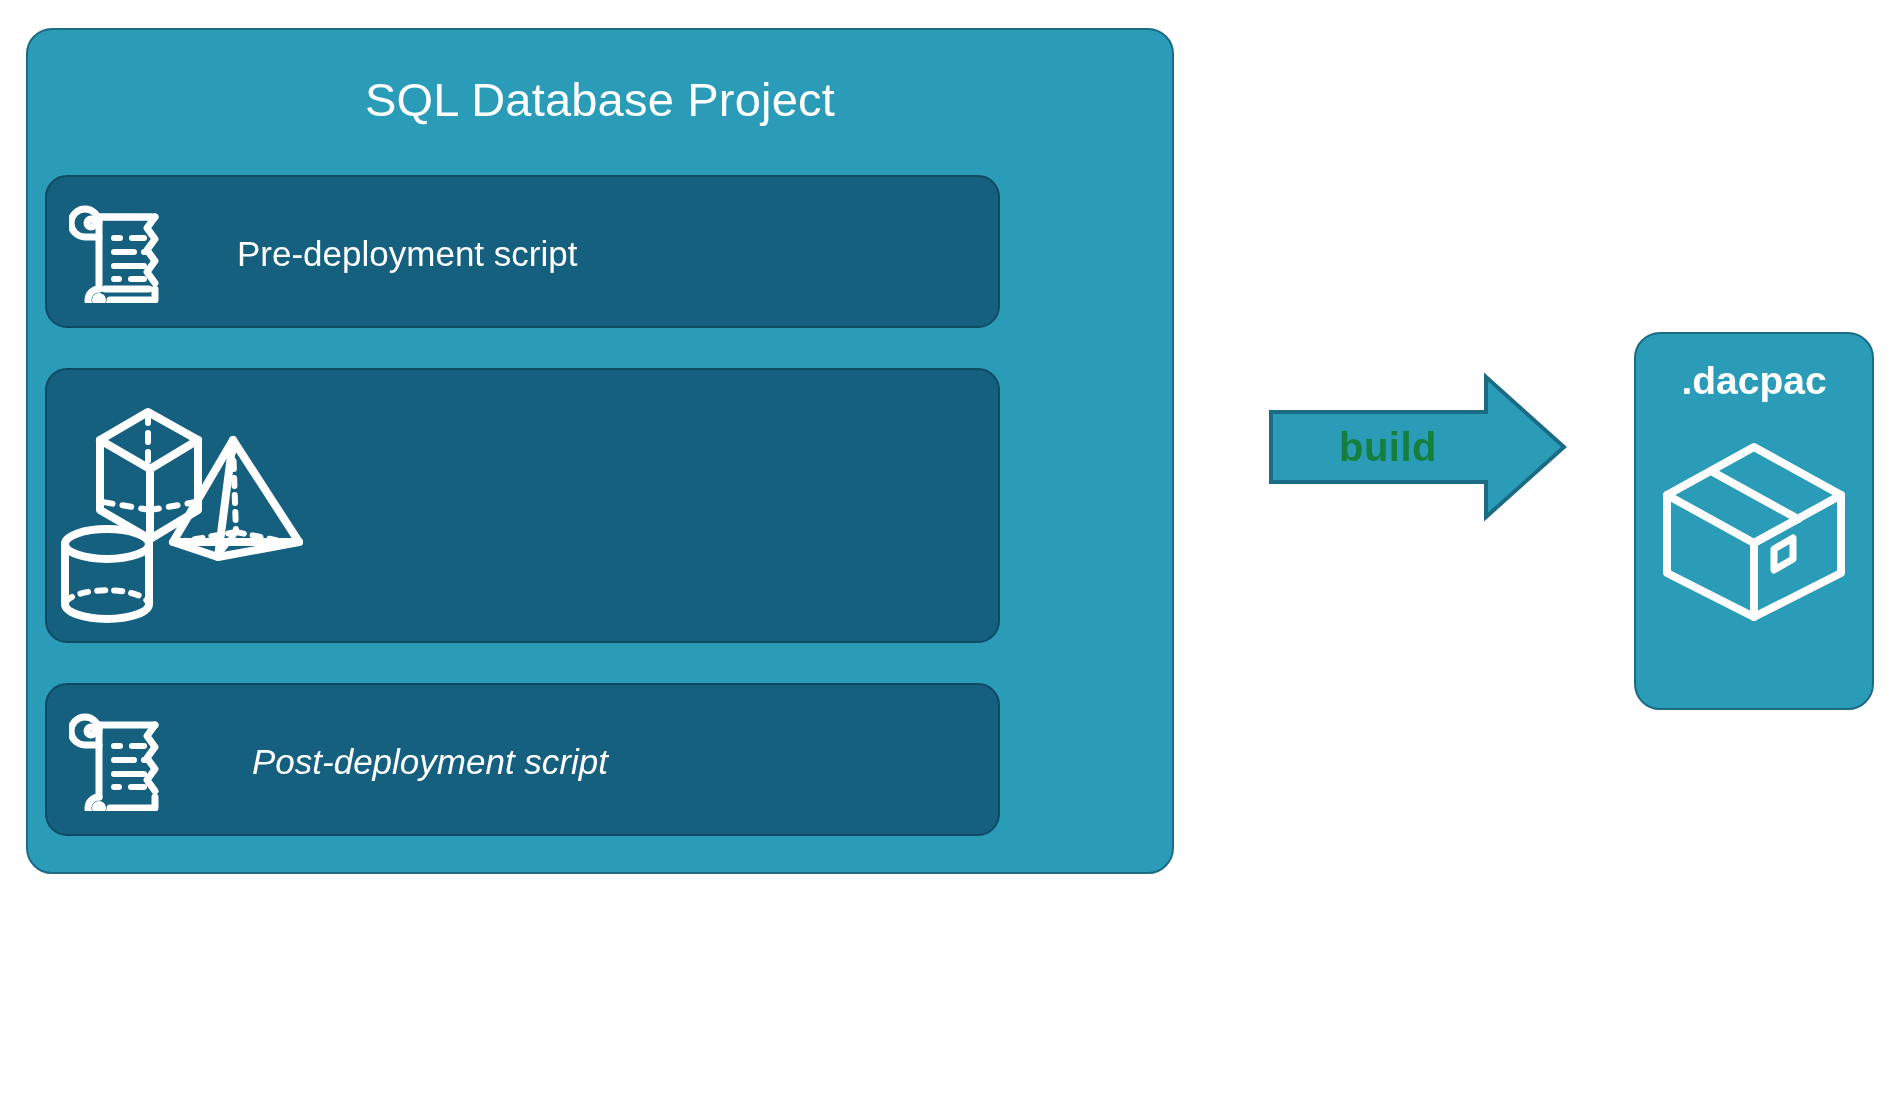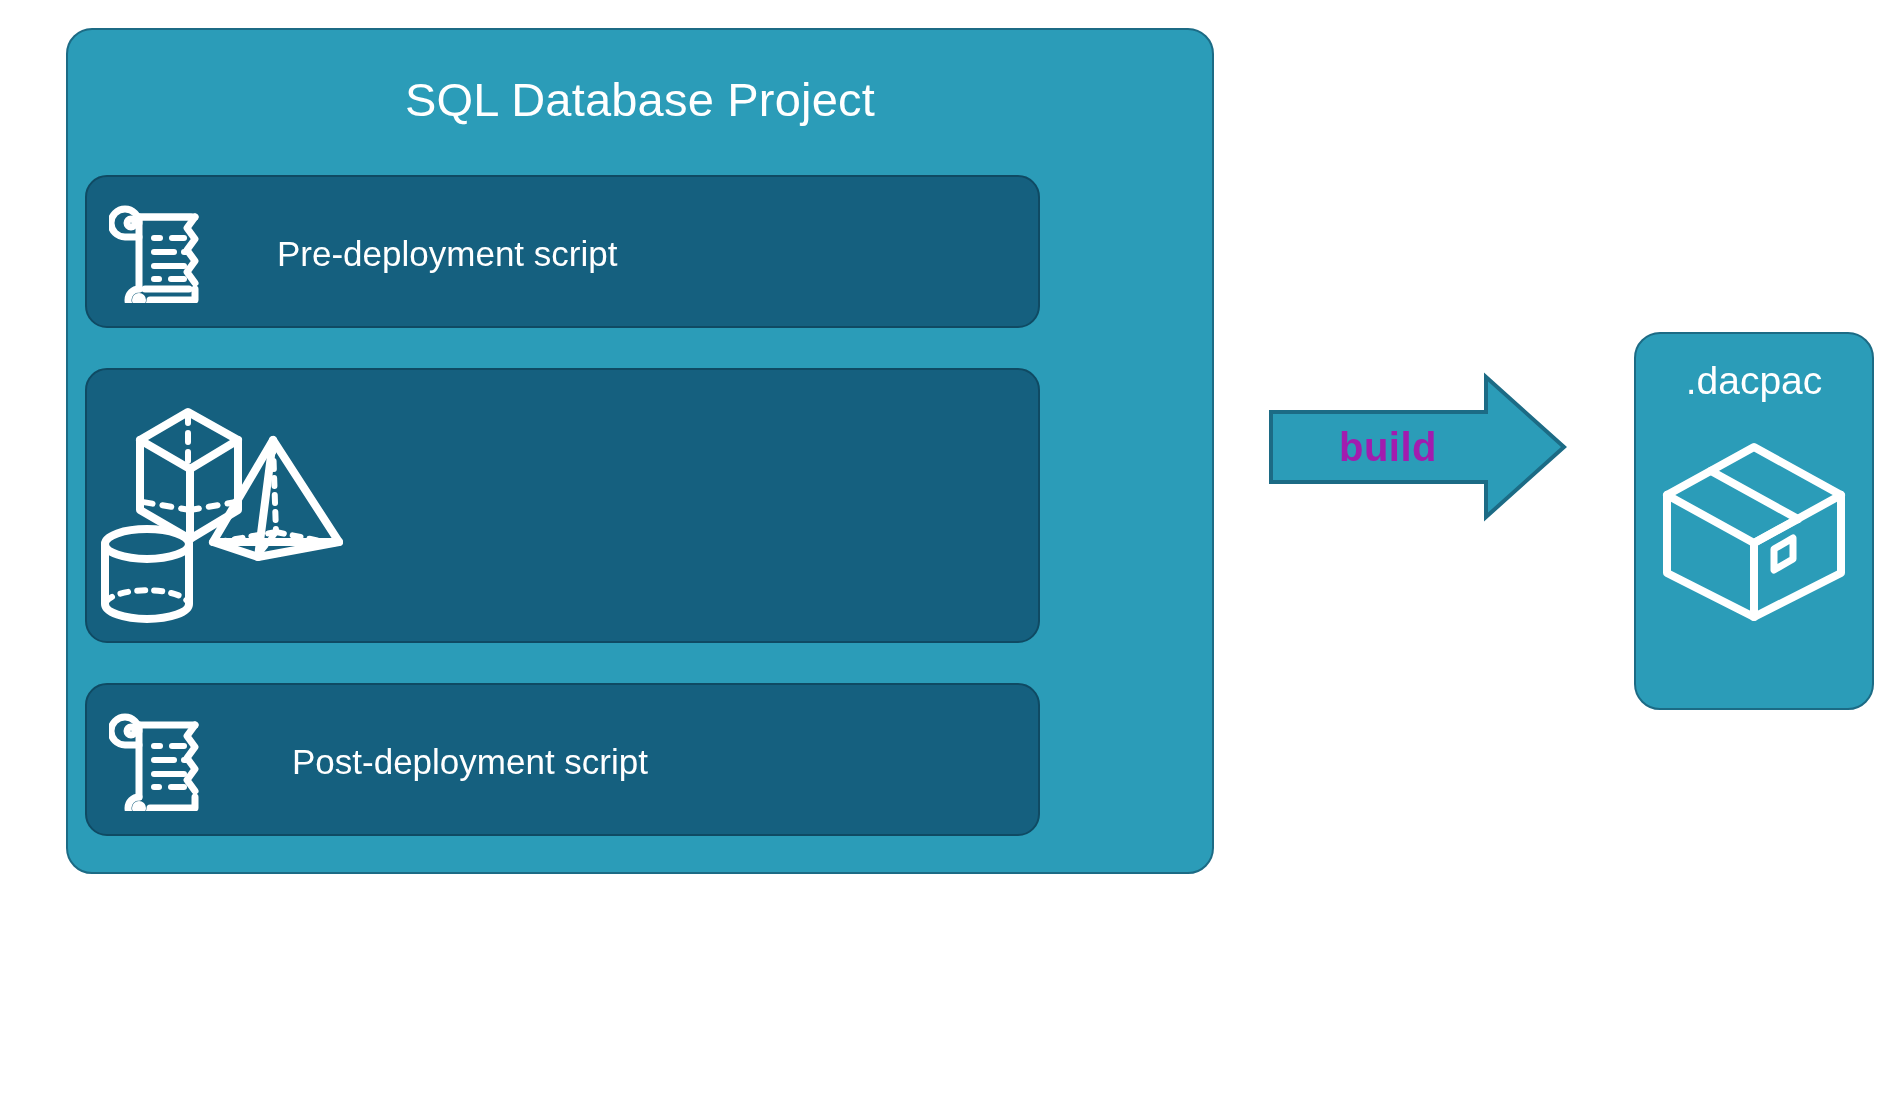--- a/index.html
+++ b/index.html
@@ -25,21 +25,20 @@
   .project-box {
     position: absolute;
     left: 26px;
     top: 28px;
     width: 1148px;
     height: 846px;
     background: #2b9cb8;
     border: 2px solid #1c6b85;
     border-radius: 26px;
     box-sizing: border-box;
-    margin-left: 40px;
   }
   .project-title {
     position: absolute;
     left: 0;
     top: 42px;
     width: 100%;
     text-align: center;
     color: #ffffff;
     font-size: 47px;
     line-height: 56px;
@@ -52,21 +51,21 @@
     position: absolute;
     left: 17px;
     width: 955px;
     background: #15607f;
     border: 2px solid #0f4a63;
     border-radius: 22px;
     box-sizing: border-box;
   }
   .card-pre  { top: 145px; height: 153px; }
   .card-obj  { top: 338px; height: 275px; }
-  .card-post { top: 653px; height: 153px; }
+  .card-post { top: 653px; height: 153px; font-style: italic; }
 
   .card-label {
     position: absolute;
     color: #ffffff;
     font-size: 35px;
     line-height: 50px;
     font-weight: 400;
     white-space: pre-line;
   }
   .card-pre  .card-label { left: 190px; top: 52px; }
@@ -90,21 +89,21 @@
   }
   .build-arrow-label {
     position: absolute;
     left: 1268px;
     top: 372px;
     width: 240px;
     height: 150px;
     display: flex;
     align-items: center;
     justify-content: center;
-    color: #a21caf;
+    color: #15803d;
     font-size: 40px;
     font-weight: bold;
     letter-spacing: 0.5px;
     pointer-events: none;
   }
 
   
   .dacpac-box {
     position: absolute;
     left: 1634px;
@@ -118,21 +117,21 @@
   }
   .dacpac-title {
     position: absolute;
     left: 0;
     top: 24px;
     width: 100%;
     text-align: center;
     color: #ffffff;
     font-size: 39px;
     line-height: 46px;
-    font-weight: normal;
+    font-weight: bold;
   }
   .icon-package {
     position: absolute;
     left: 50%;
     transform: translateX(-50%);
     top: 105px;
     width: 190px;
     height: 185px;
   }
 </style>

